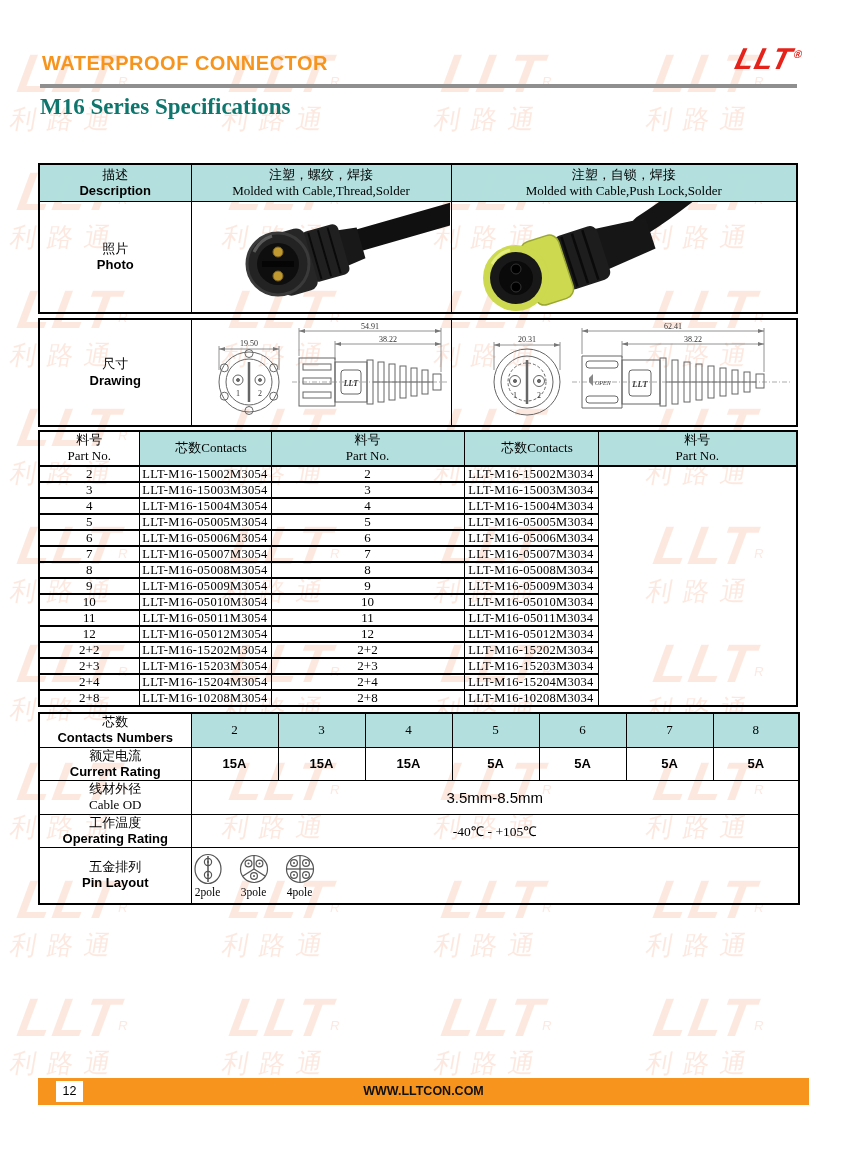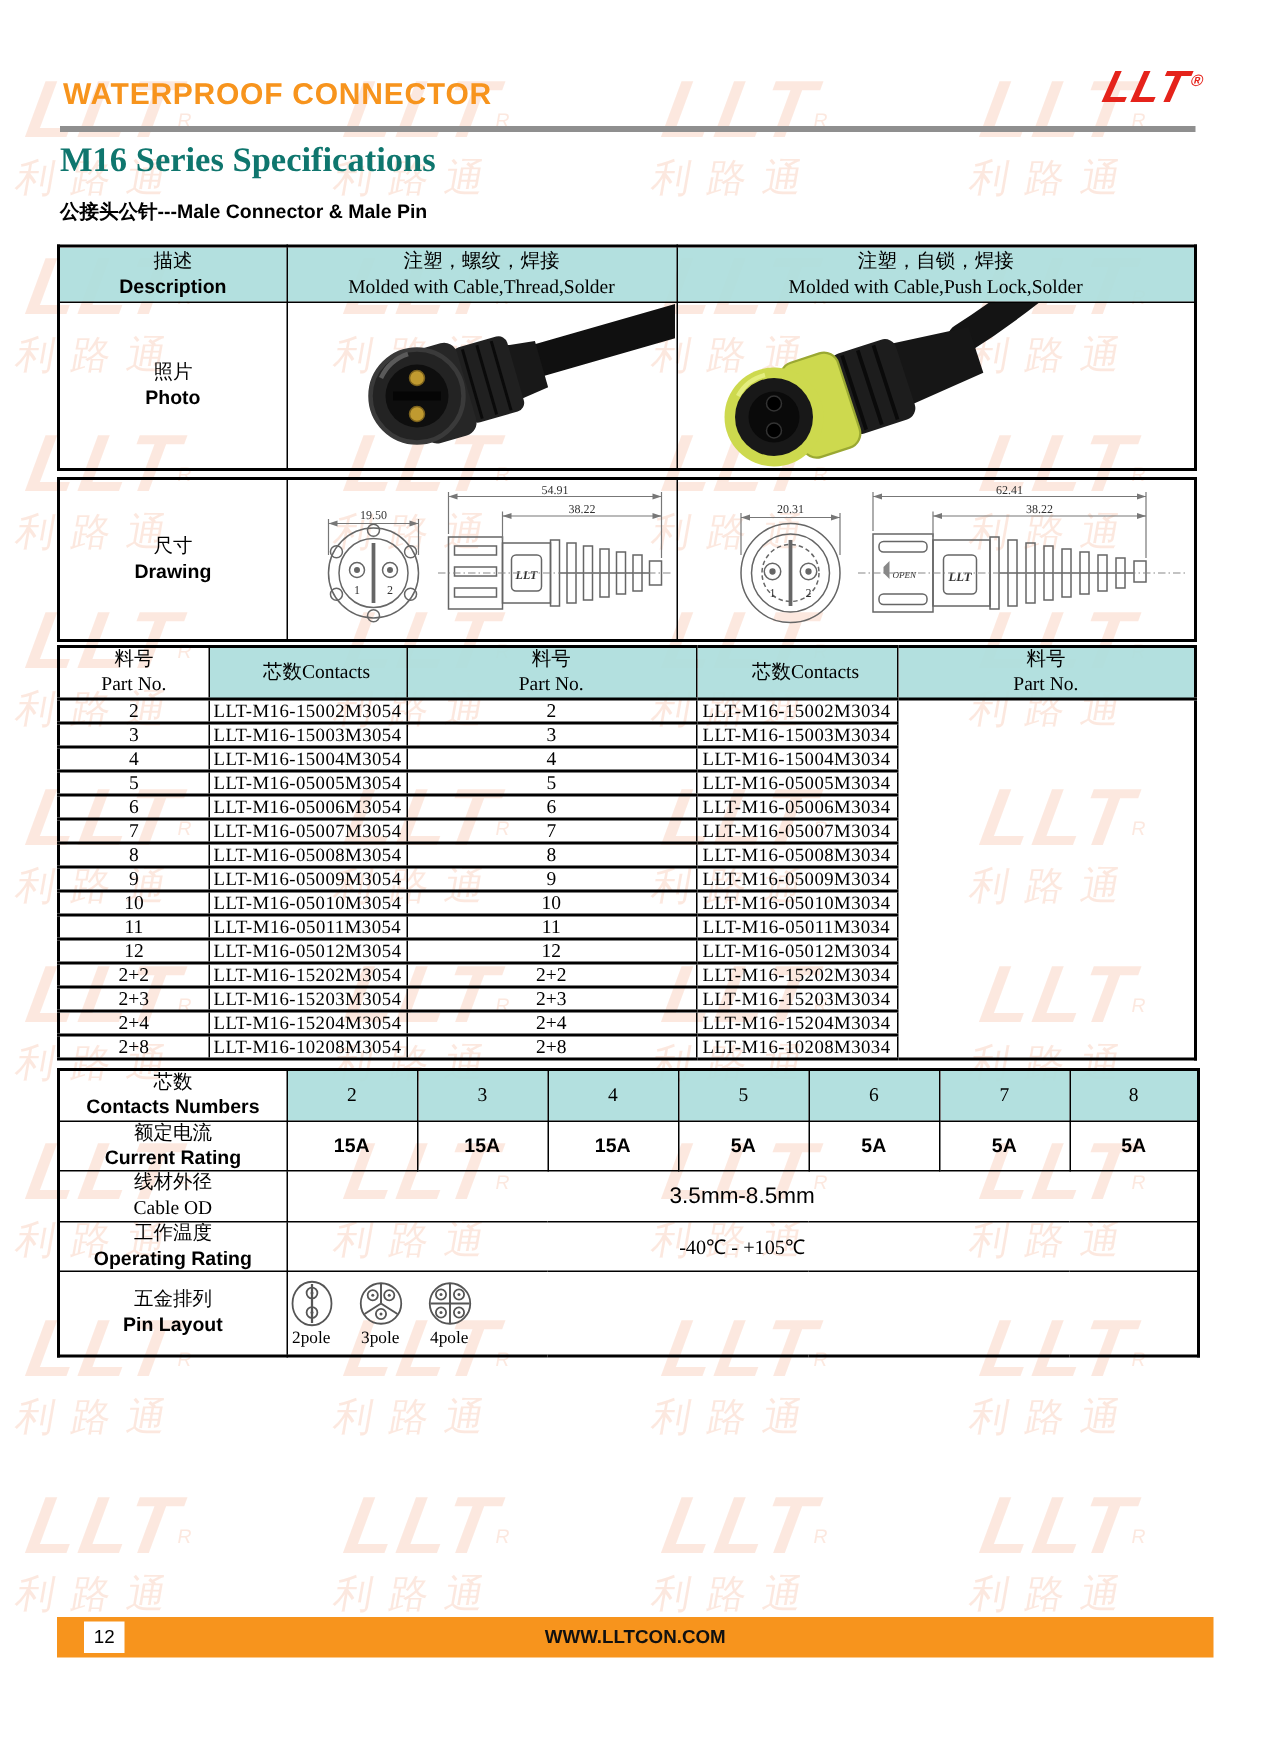--- a/index.html
+++ b/index.html
@@ -102,21 +102,20 @@
       <div class="wm-unit" style="left: 440px; top: 990px;"><span class="wm-logo">LLT</span><sup class="wm-reg">R</sup><div class="wm-cn">利路通</div></div>
       <div class="wm-unit" style="left: 652px; top: 990px;"><span class="wm-logo">LLT</span><sup class="wm-reg">R</sup><div class="wm-cn">利路通</div></div>
     </div>
 
   <div class="content">
 
     <div class="brand-title">WATERPROOF CONNECTOR</div>
     <div class="logo"><span>LLT</span><sup>®</sup></div>
     <div class="hrule"></div>
     <div class="sec-title">M16 Series Specifications</div>
-    <div class="sec-sub">公接头公针---Male Connector &amp; Male Pin</div>
 
     <table class="t1">
       <colgroup>
           <col style="width:152px">
           <col style="width:260px">
           <col style="width:346px">
         </colgroup>
       <tbody>
           <tr style="height:37px">
         <th class="cyan">

